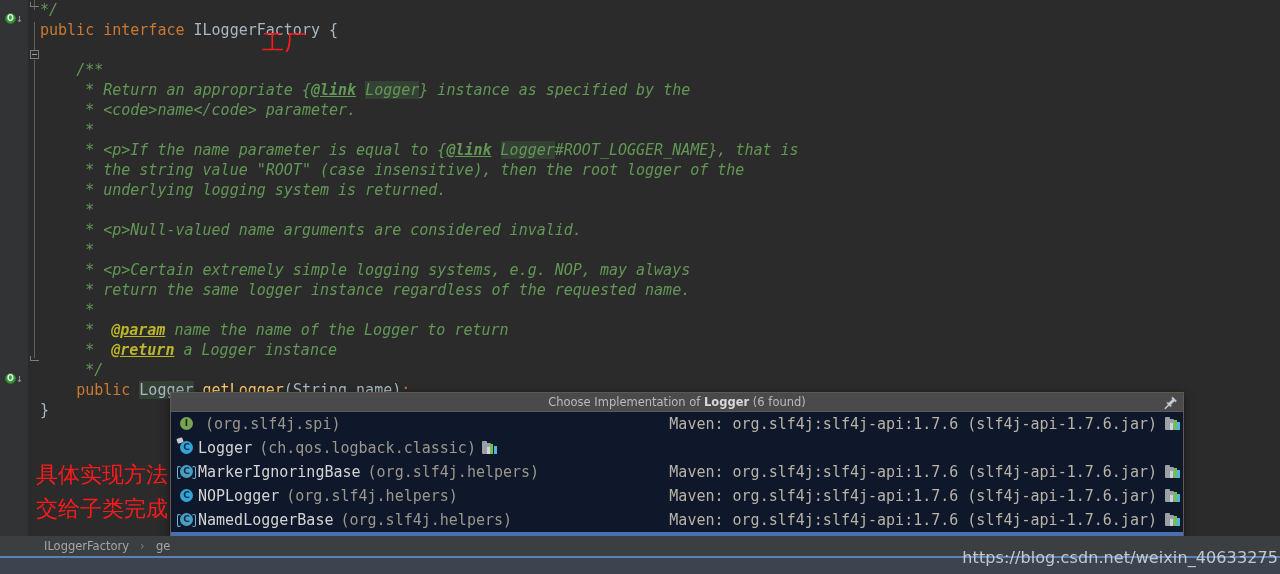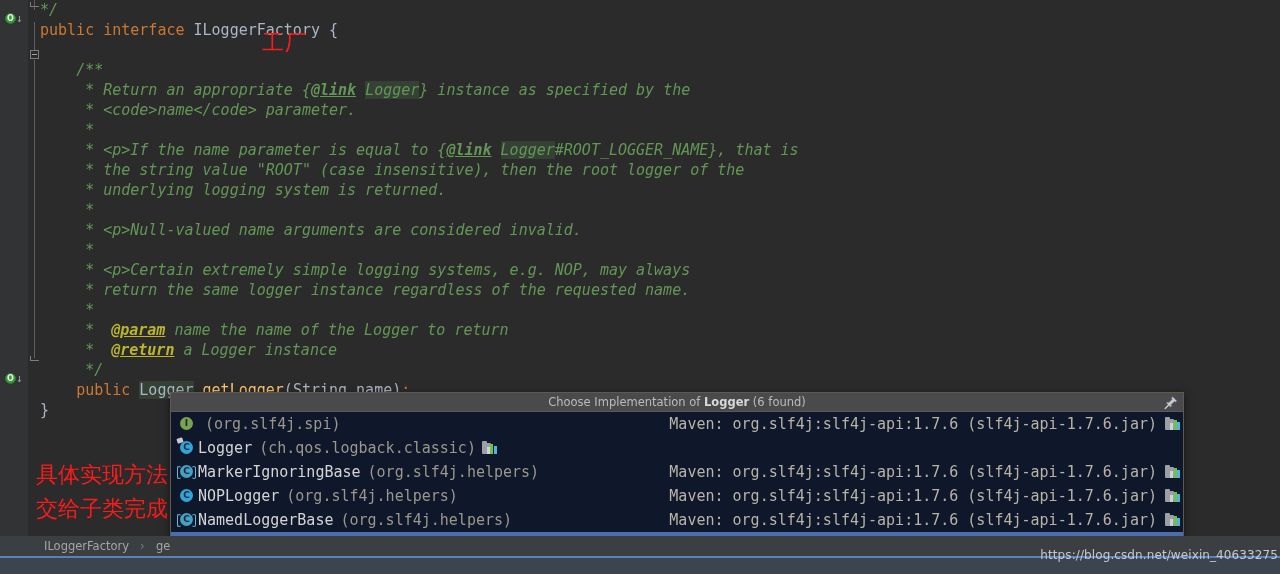--- a/index.html
+++ b/index.html
@@ -142,21 +142,21 @@
   .bc-item { position:absolute; white-space:nowrap; }
   #bc1 { left:44px; }
   #bc-sep { left:140px; color:#7a7d7f; }
   #bc2 { left:156px;text-align:center; }
   .statusbar {
     position:absolute; left:0; right:0; bottom:0; height:18px; background:#3c4450;
     border-top:2px solid #5b82b8;
   }
   .watermark {
     position:absolute; right:2px; top:548px; color:#cfd4da;
-    font-family:"DejaVu Sans", sans-serif; font-size:12px; letter-spacing:.1px;
+    font-family:"DejaVu Sans", sans-serif; font-size:16px; letter-spacing:.1px;
     opacity:.92; white-space:nowrap;
   }
 </style>
 </head>
 <body>
 
 <div class="root">
 
   <div class="editor">
 

